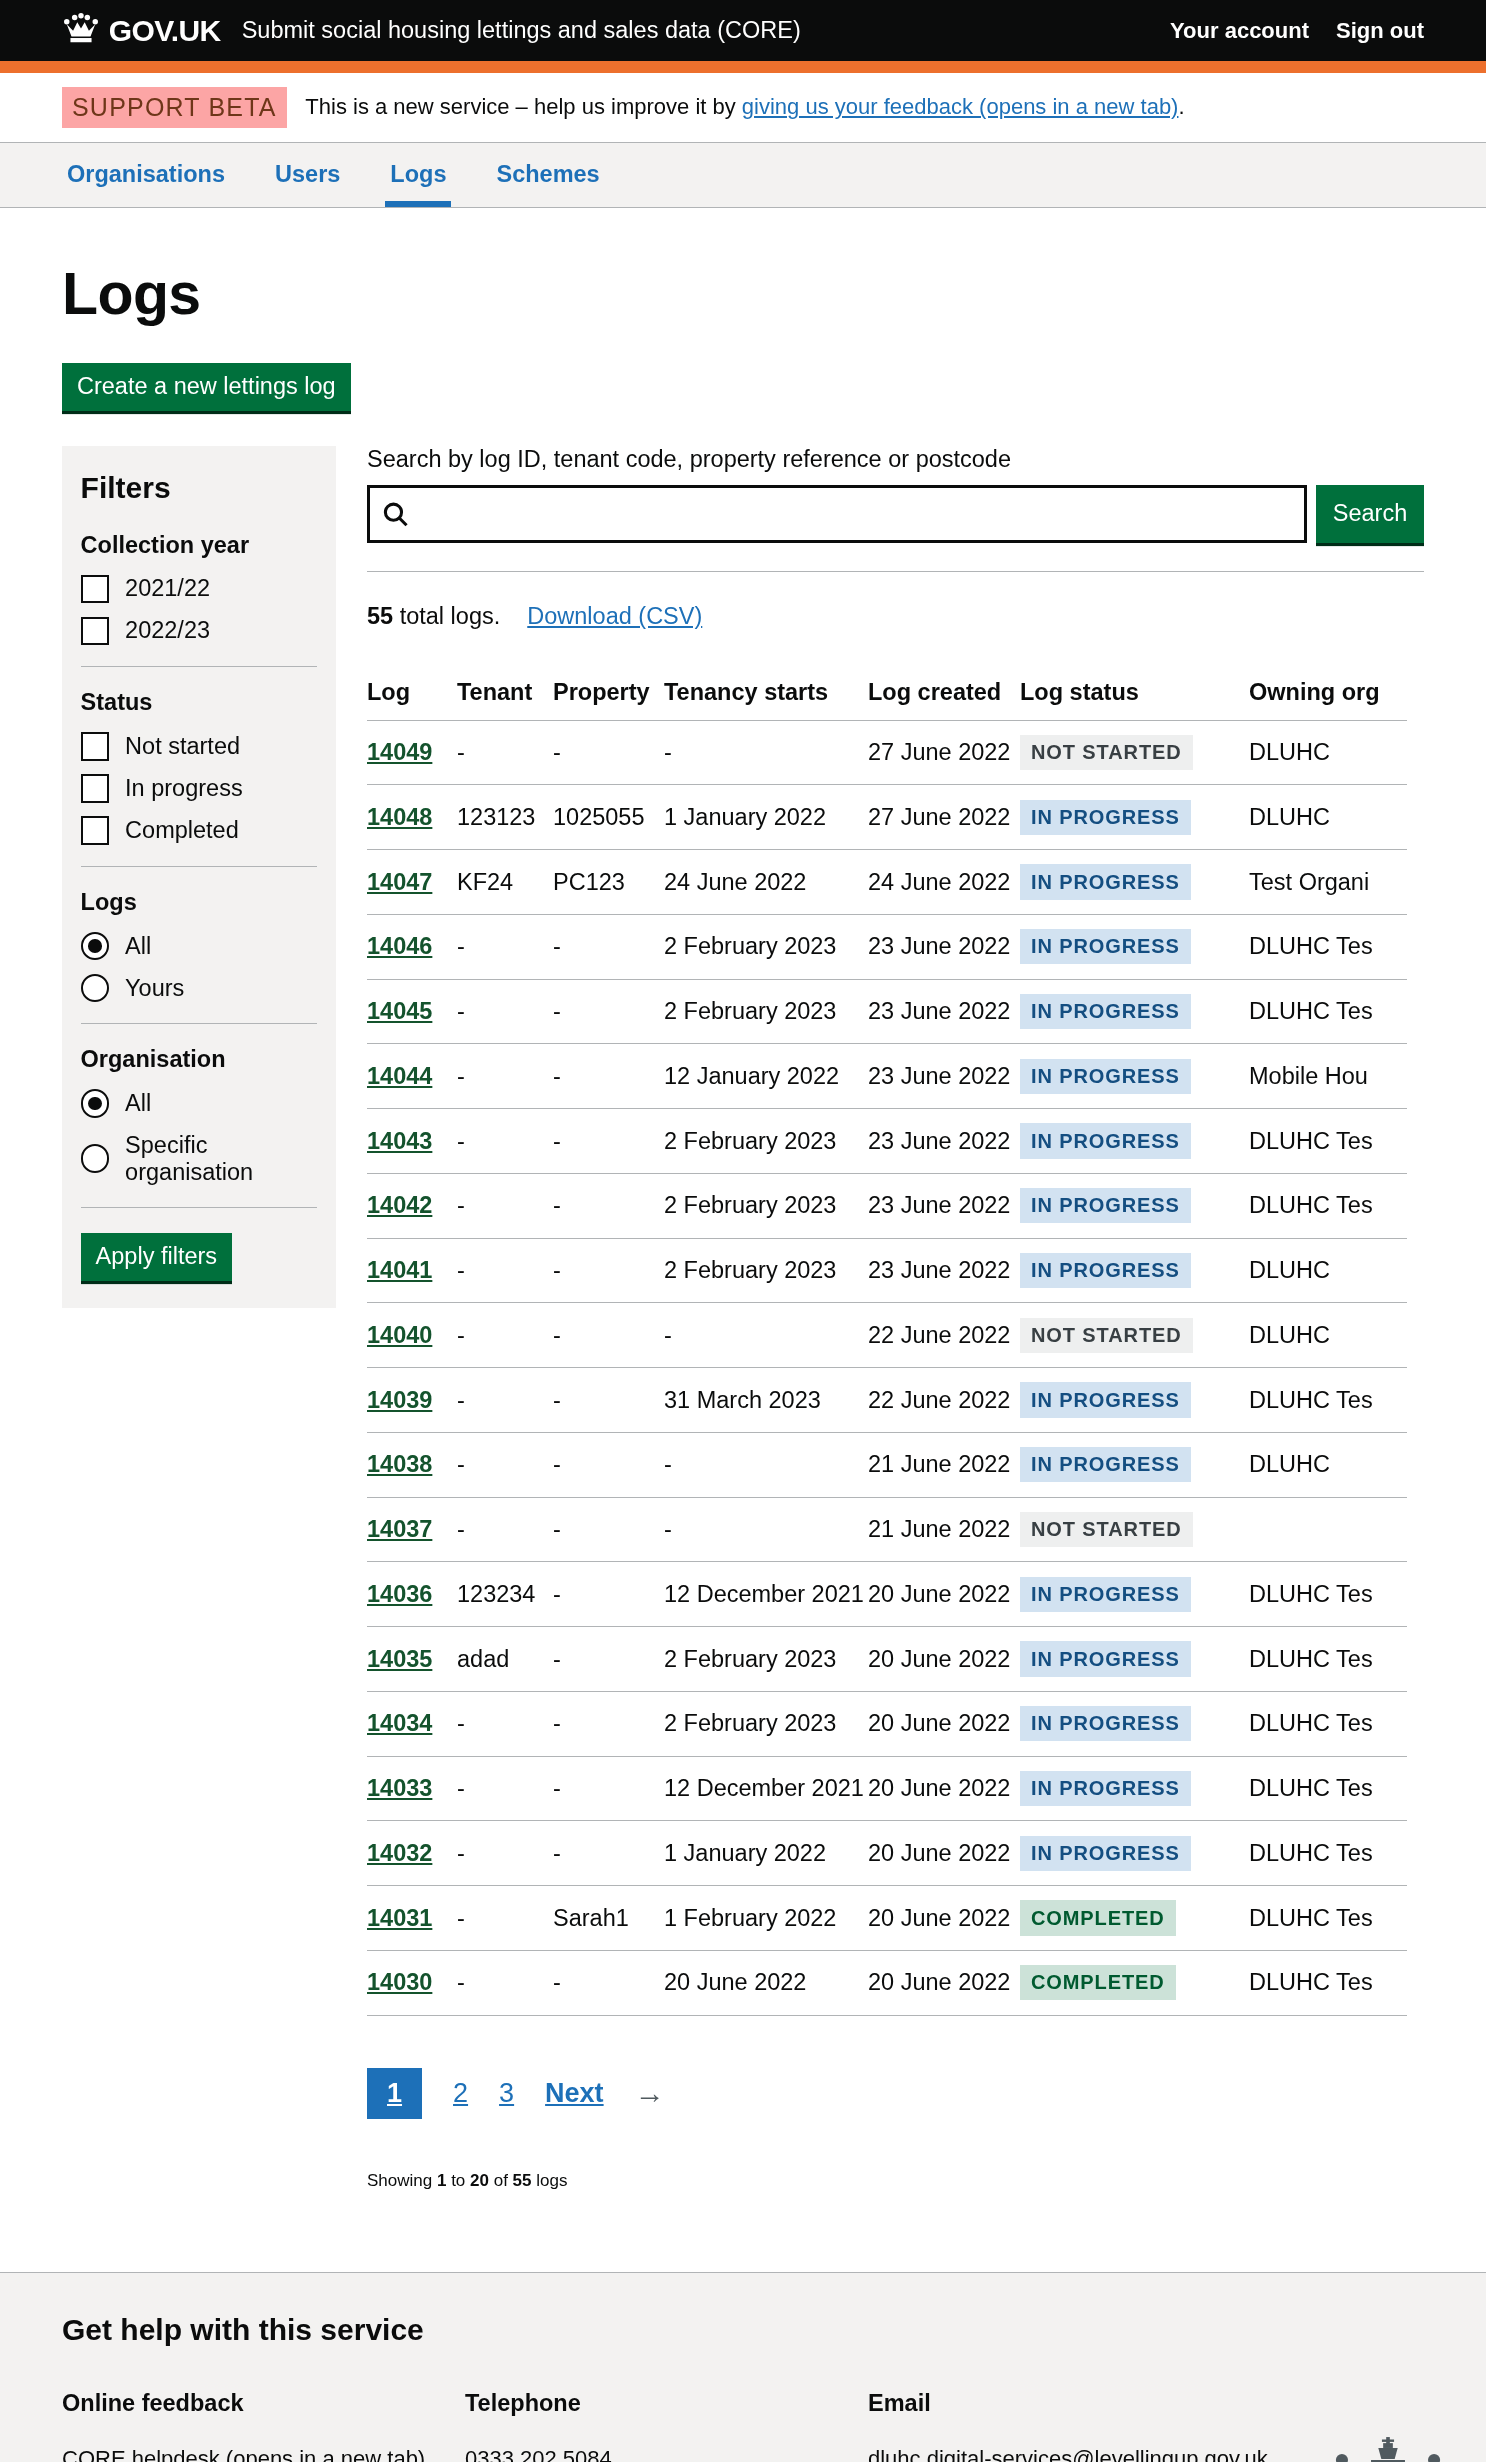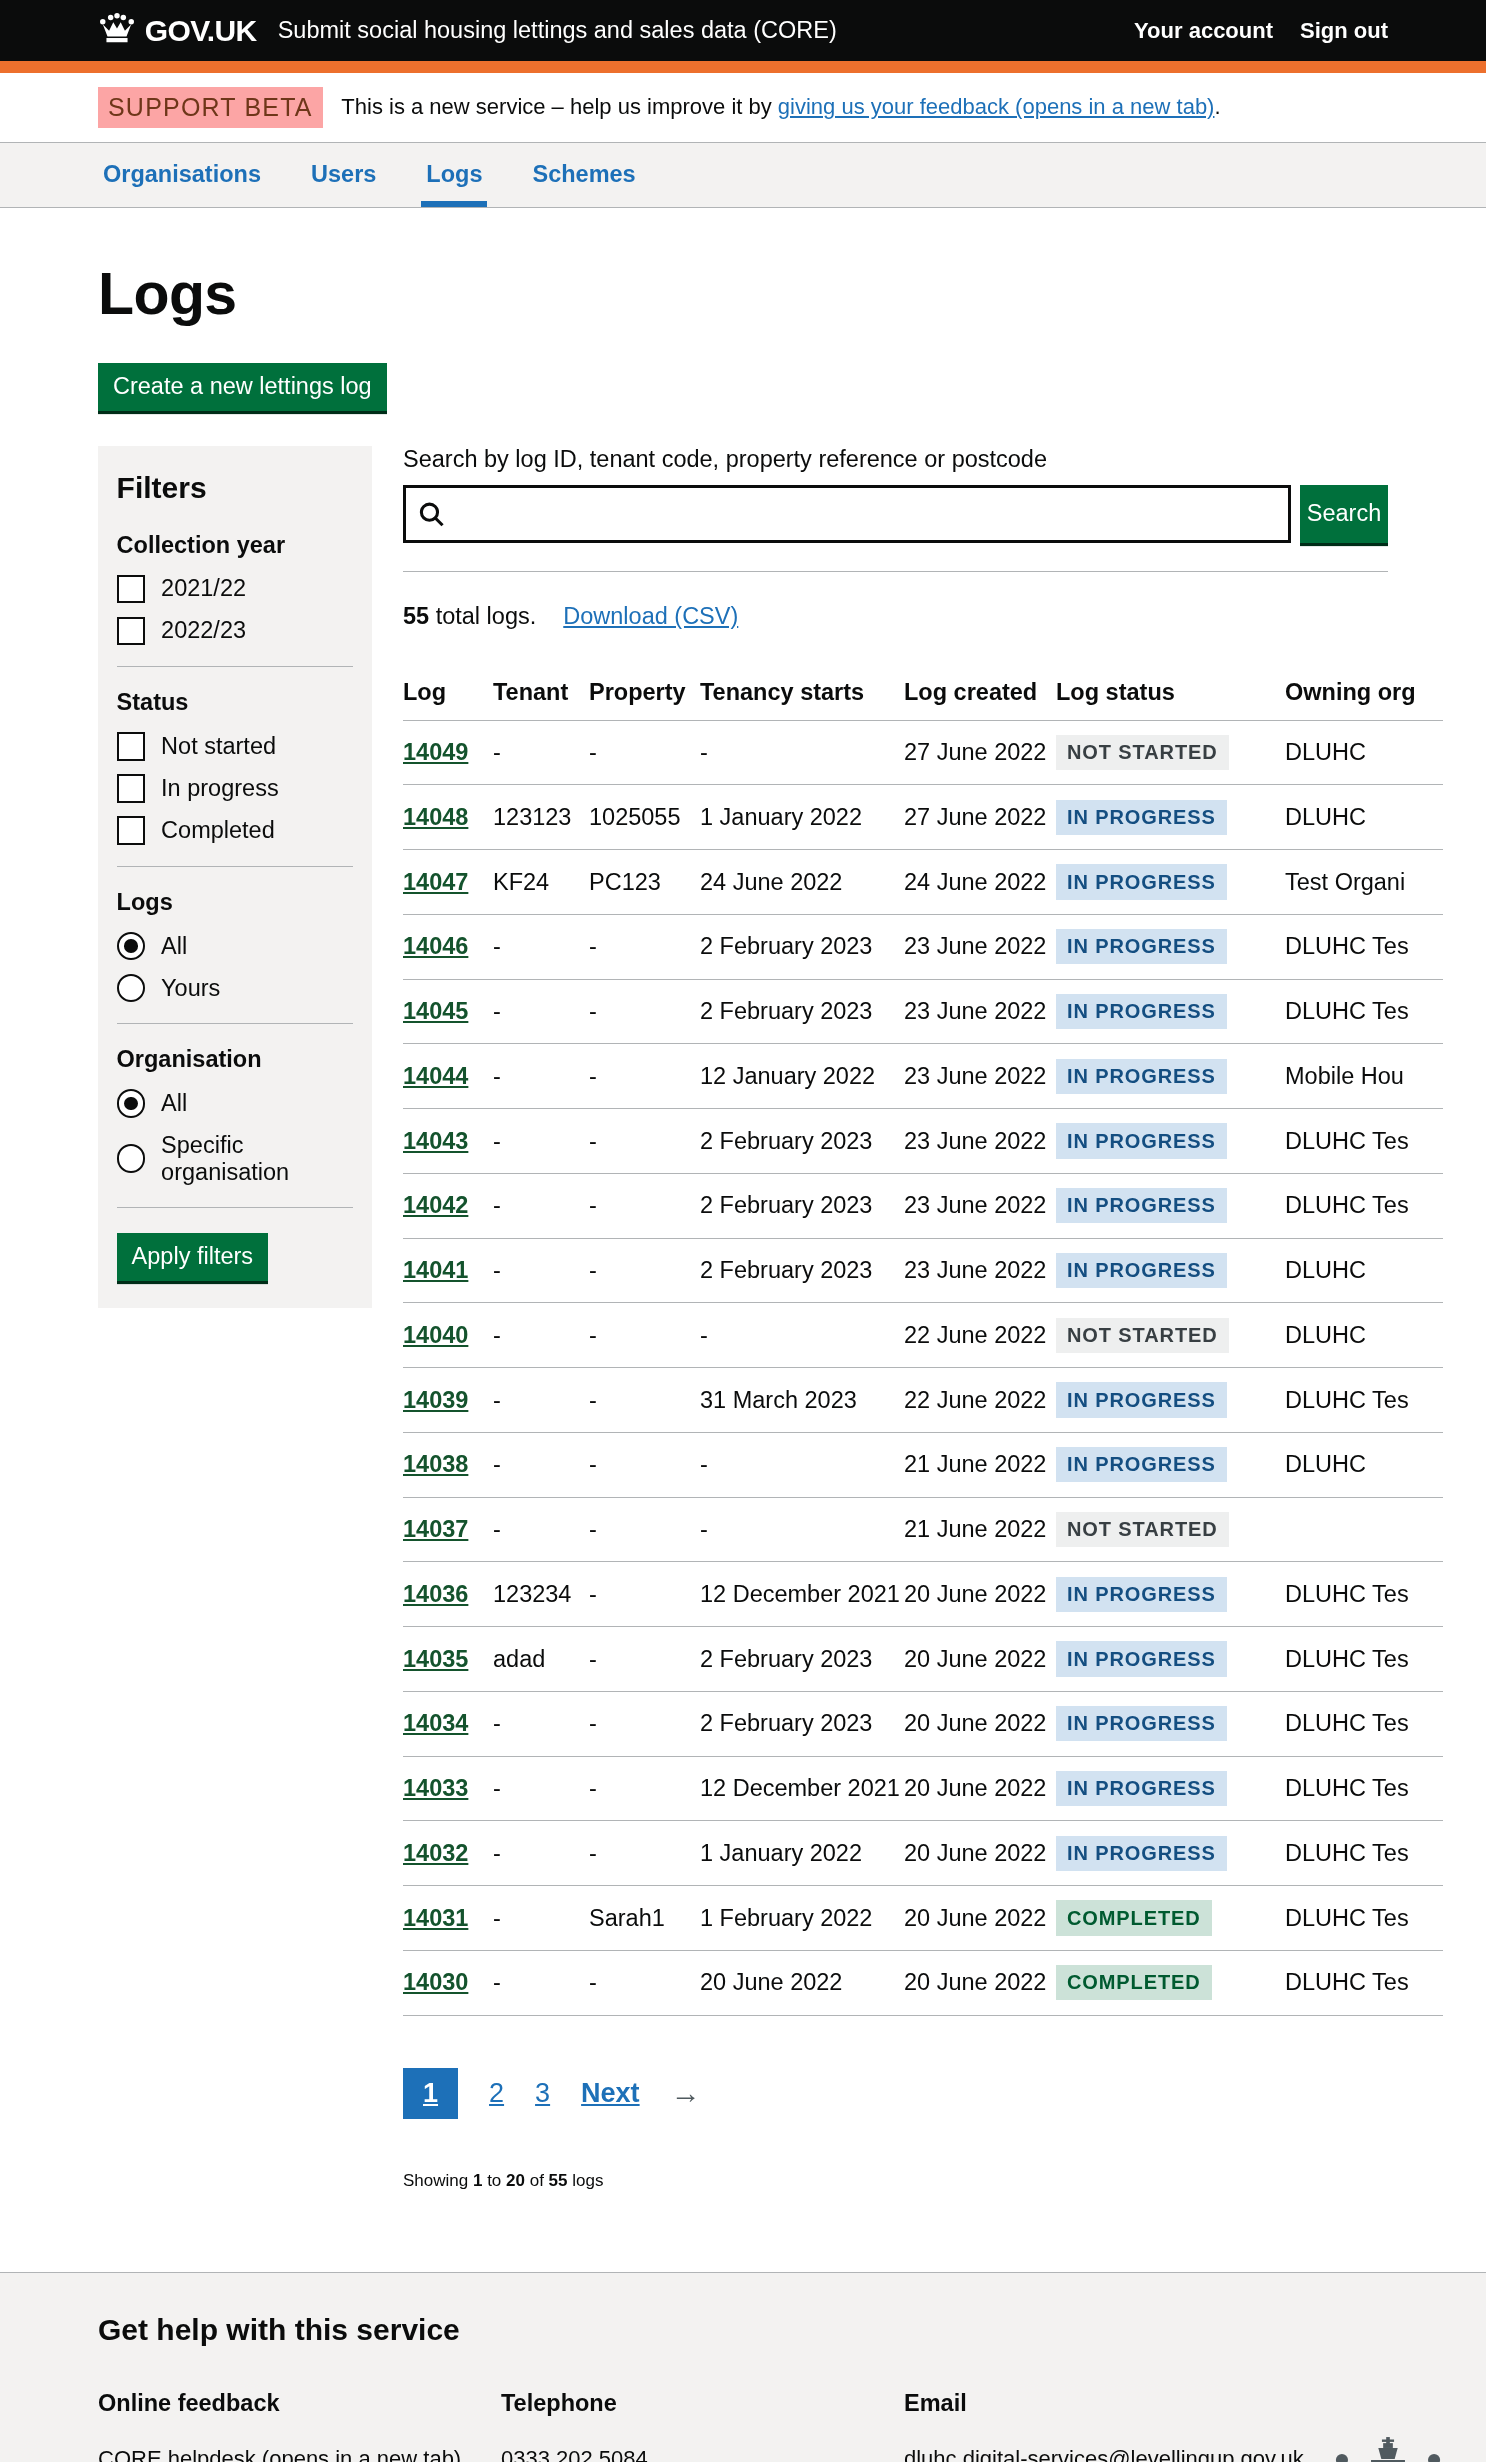--- a/index.html
+++ b/index.html
@@ -1,19 +1,19 @@
 <!DOCTYPE html>
 <html style="font-size:10px"><head>
 <meta charset="utf-8">
 <style>
   * { box-sizing: border-box; margin: 0; padding: 0; }
   html, body { width: 1486px; background: #fff; }
   body { font-family: "Liberation Sans", sans-serif; color: #0b0c0c; font-size: 23.5px; }
   a { cursor: pointer; }
-  .width-container { padding: 0 98px; }
+  .width-container { padding: 0 62px; }
 
   
   .site-header { background: #0b0c0c; border-bottom: 12.4px solid #ed702d; }
   .site-header .width-container { height: 61px; display: flex; align-items: center; justify-content: space-between; }
   .header-left { display: flex; align-items: center; }
   .govuk-logo { display: flex; align-items: center; gap: 8.7px; color: #fff; text-decoration: none; }
   .govuk-logo .logo-text { font-size: 30px; font-weight: bold; letter-spacing: -0.6px; }
   .service-name { color: #fff; font-size: 23.5px; text-decoration: none; margin-left: 21px; }
   .header-links { display: flex; gap: 27px; text-align: right; }
   .header-links a { color: #fff; font-weight: bold; font-size: 22px; text-decoration: none; }
@@ -49,21 +49,21 @@
   .filter-divider { border: none; border-top: 1.2px solid #b1b4b6; margin: 21px 0 22px; }
   .apply-row { margin-top: 25px; }
 
   
   .results-col { flex: 1; min-width: 0; }
   .search-label { font-size: 23.5px; margin-bottom: 12px; }
   .search-row { display: flex; align-items: stretch; }
   .search-input-wrap { position: relative; flex: 1; }
   .search-input-wrap svg { position: absolute; left: 13.6px; top: 50%; transform: translateY(-50%); }
   .search-input { width: 100%; height: 58px; border: 3.1px solid #0b0c0c; font-size: 23.5px; padding: 0 12.4px 0 52px; font-family: inherit; background: #fff; }
-  .search-button { width: 88px; height: 58px; margin-left: 8.7px; background: #00703c; color: #fff; border: none; font-size: 23.5px; font-family: inherit; box-shadow: 0 3.1px 0 #002d18; cursor: pointer; }
+  .search-button { width: 108px; height: 58px; margin-left: 8.7px; background: #00703c; color: #fff; border: none; font-size: 23.5px; font-family: inherit; box-shadow: 0 3.1px 0 #002d18; cursor: pointer; }
   .results-divider { border: none; border-top: 1.2px solid #b1b4b6; margin-top: 28.5px; }
   .results-meta { margin-top: 31px; font-size: 23.5px; display: flex; align-items: baseline; gap: 27px; }
   .results-count b { font-weight: bold; }
 
   
   table.logs-table { margin-top: 38px; width: 1040px; table-layout: fixed; border-collapse: collapse; }
   .logs-table th { text-align: left; font-size: 23.5px; font-weight: bold; padding: 11px 12.4px 13.6px 0; border-bottom: 1.2px solid #b1b4b6; white-space: nowrap; overflow: hidden; }
   .logs-table td { font-size: 23.5px; padding: 14.2px 12.4px 14.2px 0; border-bottom: 1.2px solid #b1b4b6; white-space: nowrap; overflow: hidden; vertical-align: middle; }
   .logs-table a { color: #14532d; text-decoration: underline; font-weight: bold; }
   .col-log { width: 90px; } .col-tenant { width: 96px; } .col-property { width: 111px; }

